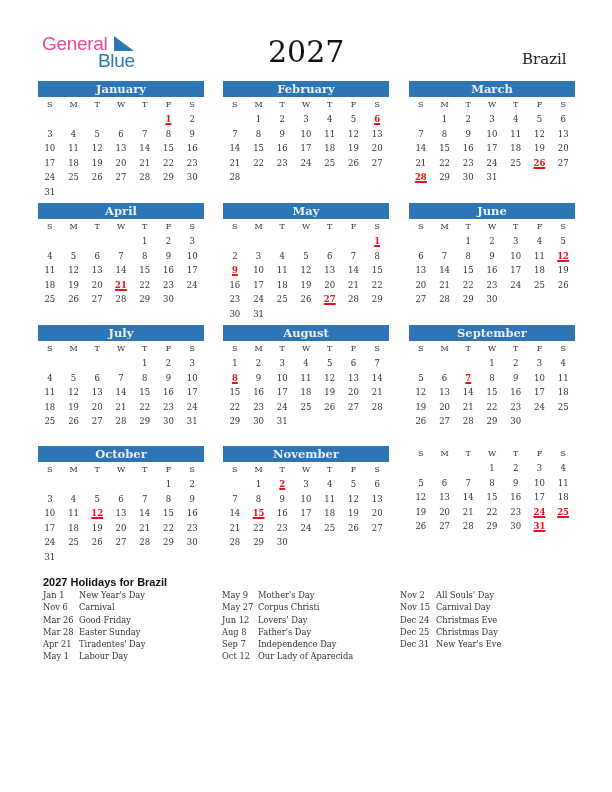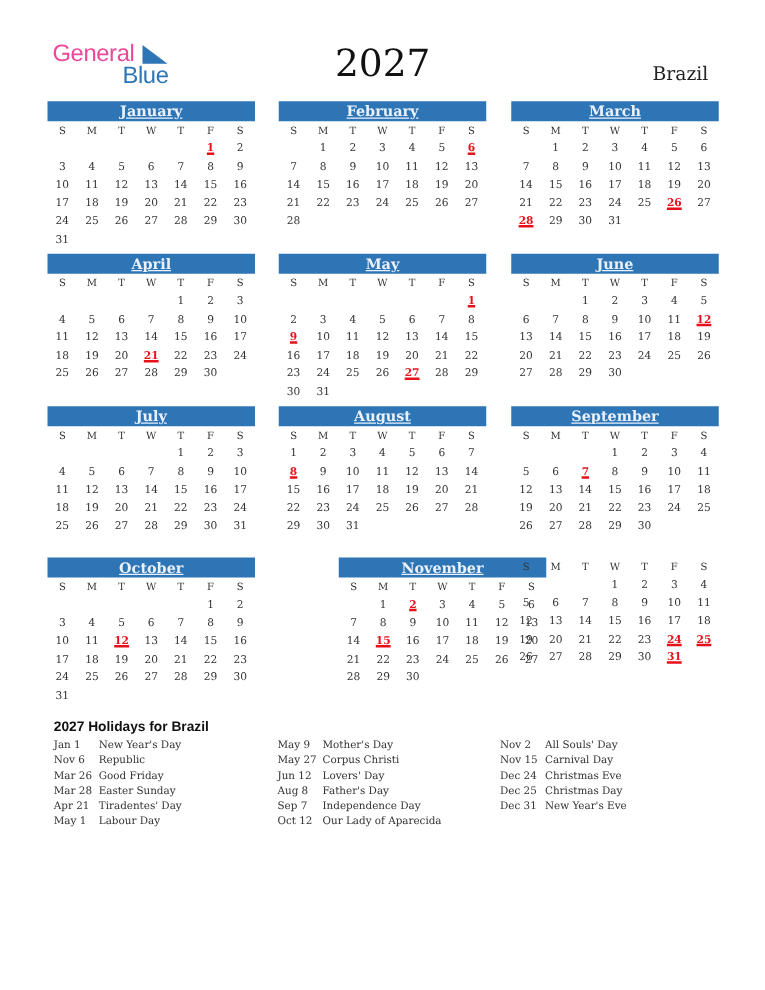--- a/index.html
+++ b/index.html
@@ -8,21 +8,21 @@
 
   .logo { position: absolute; left: 42px; top: 33px; width: 100px; height: 40px; }
   .logo .general { position: absolute; left: 0; top: 0; font-family: Liberation Sans, sans-serif; font-size: 19px; color: #ec4899; letter-spacing: -0.3px; }
   .logo .blue { position: absolute; left: 56px; top: 17px; font-family: "Liberation Sans", sans-serif; font-size: 19px; color: #2e75b6; letter-spacing: -0.3px; }
   .logo .tri { position: absolute; left: 72px; top: 3px; width: 0; height: 0; border-left: 0 solid transparent; border-bottom: 15px solid #2e75b6; border-right: 20px solid transparent; }
 
   .year { position: absolute; left: 268px; top: 34px; font-family: "DejaVu Serif", serif; font-size: 30px; color: #111; letter-spacing: 0px; }
   .country { position: absolute; left: 522px; top: 50px; font-family: "DejaVu Serif", serif; font-size: 15px; color: #222; }
 
   .month { position: absolute; width: 166px; }
-  .mhead { height: 16px; background: #2e75b6; color: #eaf1fb; font-family: "DejaVu Serif", serif; font-weight: bold; font-size: 11.5px; text-align: center; line-height: 16px; text-decoration: underline; }
+  .mhead { height: 16px; background: #2e75b6; color: #eaf1fb; font-family: "DejaVu Serif", serif; font-weight: bold; font-size: 11.5px; text-align: center; line-height: 16px; }
   .grid { display: grid; grid-template-columns: repeat(7, 1fr); }
   .dow, .day { text-align: center; font-size: 8.5px; height: 14.5px; line-height: 14.5px; color: #333; font-family: "DejaVu Serif", serif; }
   .dow { font-size: 8px; height: 15px; line-height: 15px; }
   .day.hol { color: #e8101a; font-weight: bold; text-decoration: underline; text-decoration-thickness: 1.5px; }
 
   .hol-title { position: absolute; left: 43px; top: 576px; font-family: "Liberation Sans", sans-serif; font-weight: bold; font-size: 11px; color: #111; }
   .hcol { position: absolute; top: 590px; }
   .hrow { height: 12.3px; font-size: 8.3px; color: #333; white-space: nowrap; font-family: "DejaVu Serif", serif; }
   .hrow .hd { display: inline-block; width: 36px; }
 </style>
@@ -486,21 +486,21 @@
         <div class="day">24</div>
         <div class="day">25</div>
         <div class="day">26</div>
         <div class="day">27</div>
         <div class="day">28</div>
         <div class="day">29</div>
         <div class="day">30</div>
         <div class="day">31</div>
       </div>
     </div>
-    <div class="month" style="left: 223px; top: 446px; margin-left: 48px;">
+    <div class="month" style="left: 223px; top: 446px;">
       <div class="mhead">November</div>
       <div class="grid">
         <div class="dow">S</div>
         <div class="dow">M</div>
         <div class="dow">T</div>
         <div class="dow">W</div>
         <div class="dow">T</div>
         <div class="dow">F</div>
         <div class="dow">S</div>
         <div class="day"></div>
@@ -580,21 +580,21 @@
         <div class="day">30</div>
         <div class="day hol">31</div>
       </div>
     </div>
   </div>
 
 <div class="hol-title">2027 Holidays for Brazil</div>
 <div id="holcols">
     <div class="hcol" style="left: 43px;">
       <div class="hrow"><span class="hd">Jan 1</span><span>New Year's Day</span></div>
-      <div class="hrow"><span class="hd">Nov 6</span><span>Republic</span></div>
+      <div class="hrow"><span class="hd">Nov 6</span><span>Carnival</span></div>
       <div class="hrow"><span class="hd">Mar 26</span><span>Good Friday</span></div>
       <div class="hrow"><span class="hd">Mar 28</span><span>Easter Sunday</span></div>
       <div class="hrow"><span class="hd">Apr 21</span><span>Tiradentes' Day</span></div>
       <div class="hrow"><span class="hd">May 1</span><span>Labour Day</span></div>
     </div>
     <div class="hcol" style="left: 222px;">
       <div class="hrow"><span class="hd">May 9</span><span>Mother's Day</span></div>
       <div class="hrow"><span class="hd">May 27</span><span>Corpus Christi</span></div>
       <div class="hrow"><span class="hd">Jun 12</span><span>Lovers' Day</span></div>
       <div class="hrow"><span class="hd">Aug 8</span><span>Father's Day</span></div>

